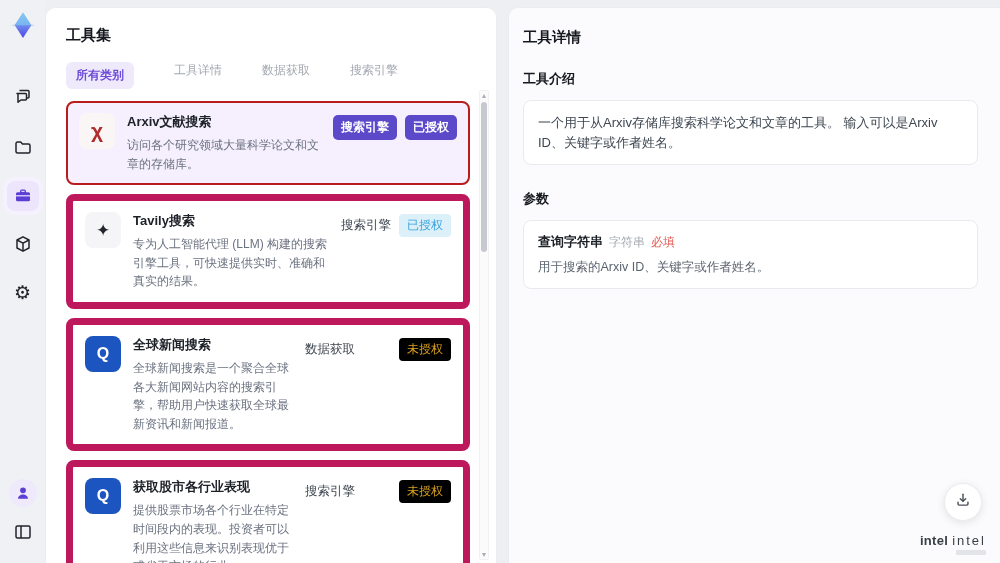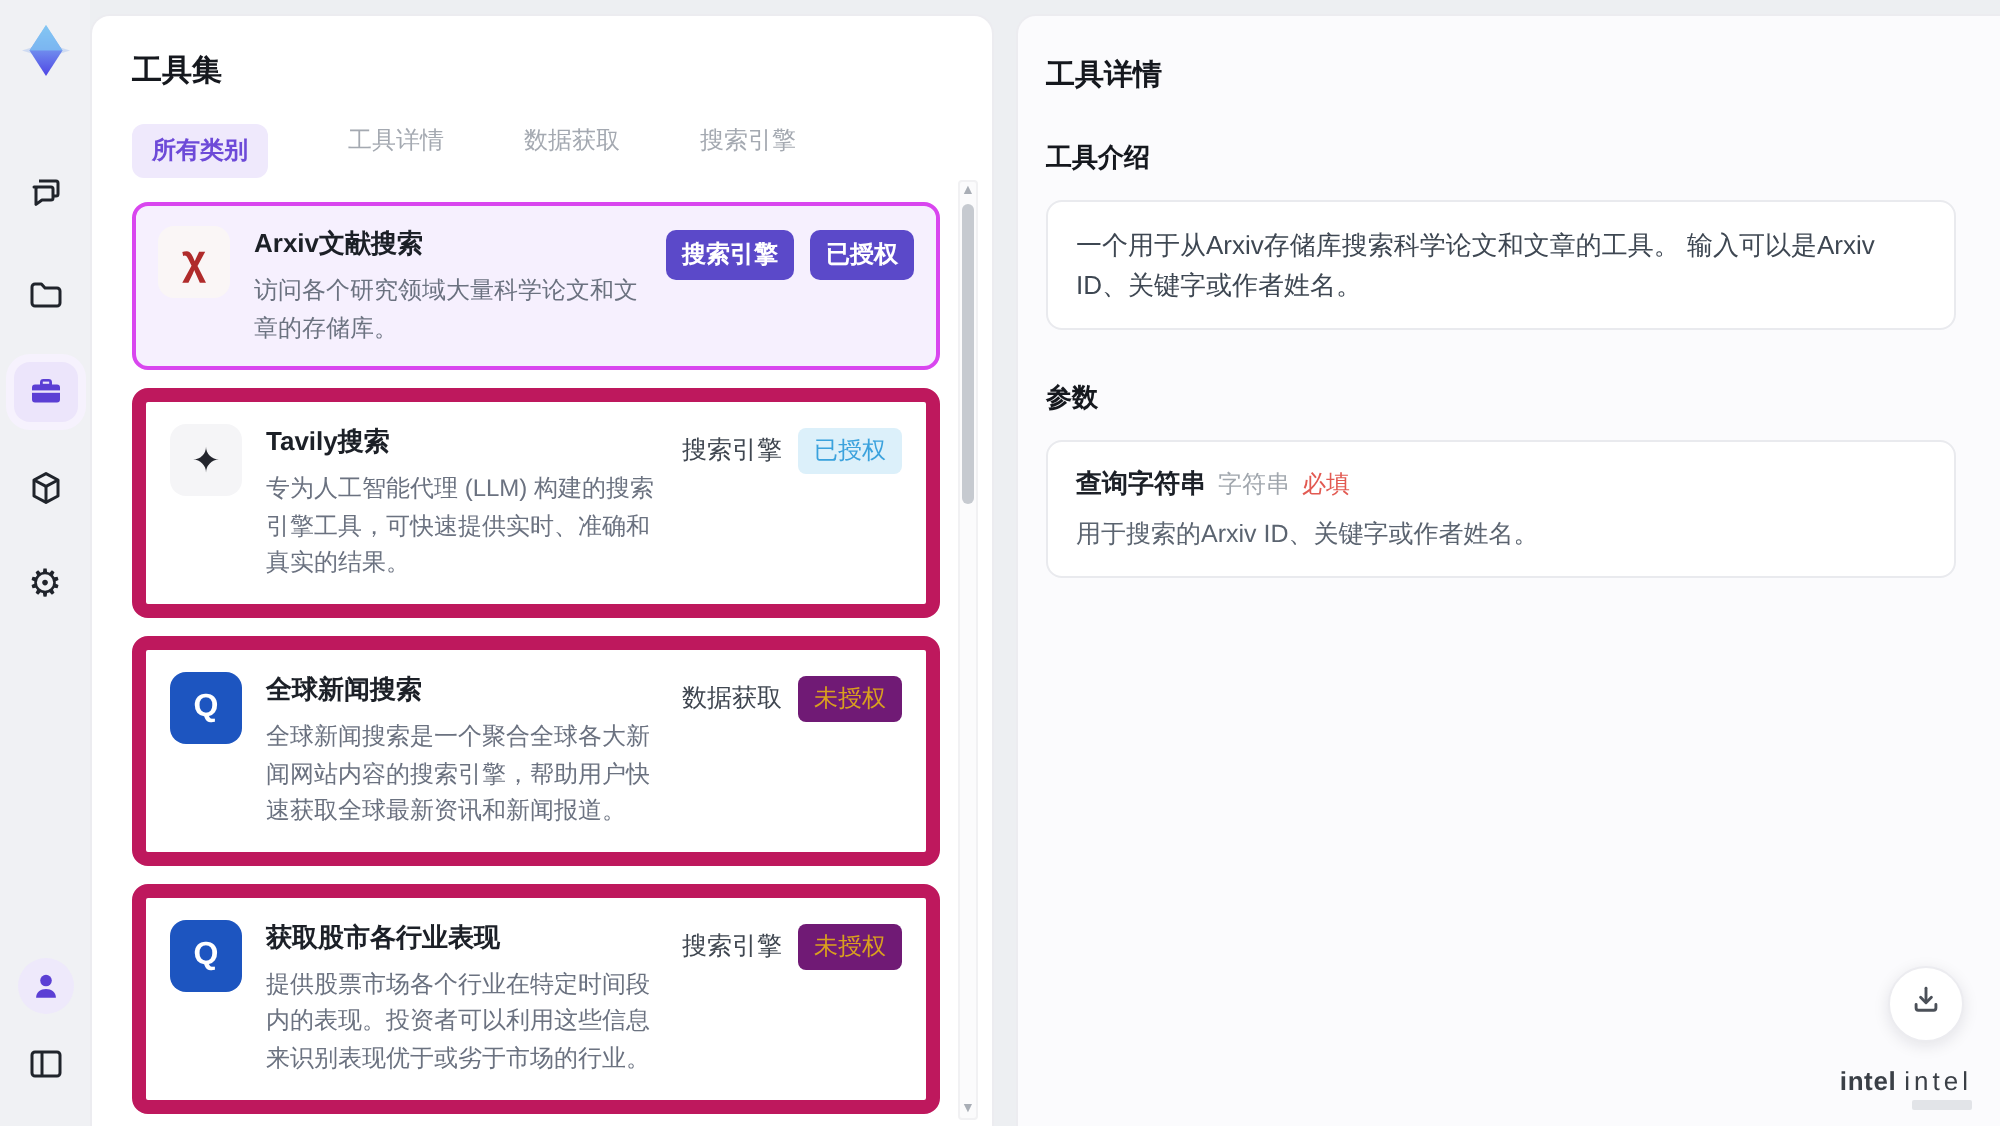--- a/index.html
+++ b/index.html
@@ -28,38 +28,38 @@
           border-radius:10px 10px 0 0; border:1px solid #ececf0; border-bottom:none;
           padding:18px 26px 0 20px; overflow:hidden; }
   .page-title { font-size:15px; font-weight:bold; color:#15181e; }
   .tabs { display:flex; align-items:flex-start; gap:40px; margin-top:17px; }
   .tab { font-size:12px; color:#a4a9b1; cursor:pointer; white-space:nowrap; }
   .tab.active { background:#efe9fc; color:#6d4ad8; font-weight:bold; padding:5px 10px; border-radius:6px; }
 
   .tool-list { margin-top:12px; }
   .tool-card { display:flex; align-items:flex-start; gap:12px; background:#fff;
                border:7px solid #be185d; border-radius:8px; padding:11px 12px; margin-bottom:9px; cursor:pointer; }
-  .tool-card.selected { background:#f6f0fe; border:2px solid #d946ef; padding:10px 11px; }
+  .tool-card.selected { background:#f6f0fe; border:2px solid #b91c1c; padding:10px 11px; }
   .tool-icon { flex:0 0 36px; width:36px; height:36px; border-radius:8px; background:#f3f4f6;
                display:flex; align-items:center; justify-content:center; font-size:18px; }
   .tool-icon.icon-arxiv { background:#faf6f6; }
   .tool-icon.icon-arxiv::before { content:"χ"; color:#b02b2b; font-size:21px; font-weight:bold; }
   .tool-icon.icon-tavily { background:#f5f5f7; }
   .tool-icon.icon-tavily::before { content:"✦"; color:#23252d; font-size:17px; }
   .tool-icon.icon-blue { background:#1d55c0; }
   .tool-icon.icon-blue::before { content:"Q"; color:#fff; font-weight:bold; font-size:16px; }
   .tool-main { flex:1; min-width:0; }
   .tool-name { font-size:13px; font-weight:bold; color:#1c2027; }
   .tool-desc { margin-top:5px; font-size:12px; color:#6b7280; line-height:1.55; }
   .tool-tags { display:flex; align-items:center; gap:8px; white-space:nowrap; padding-top:2px; }
   .cat.cat-plain { font-size:12.5px; color:#3f4650; }
   .cat.cat-solid, .status.st-solid { background:#5b49c9; color:#fff; font-size:12px; font-weight:bold;
                padding:4px 8px; border-radius:5px; }
   .status.st-blue { background:#dcf0fa; color:#3ba2dd; font-size:12px; padding:3px 8px; border-radius:4px; }
-  .status.st-yellow { background:#701a75; color:#d9a01e; font-size:12px; padding:3px 8px; border-radius:4px; }
+  .status.st-yellow { background:#000000; color:#d9a01e; font-size:12px; padding:3px 8px; border-radius:4px;margin-left:36px; }
 
   
   .scrollbar { position:absolute; right:7px; top:82px; bottom:3px; width:10px;
                background:#fbfbfc; border:1px solid #f1f1f3; border-radius:2px; }
   .scroll-arrow { position:absolute; left:0; width:100%; text-align:center; font-size:7px; color:#a9aeb6; cursor:pointer; }
   .scroll-arrow.up { top:1px; }
   .scroll-arrow.down { bottom:1px; }
   .scroll-thumb { position:absolute; left:1px; top:11px; width:6px; height:150px;
                   background:#c6cad0; border-radius:3px; cursor:grab; }
 

